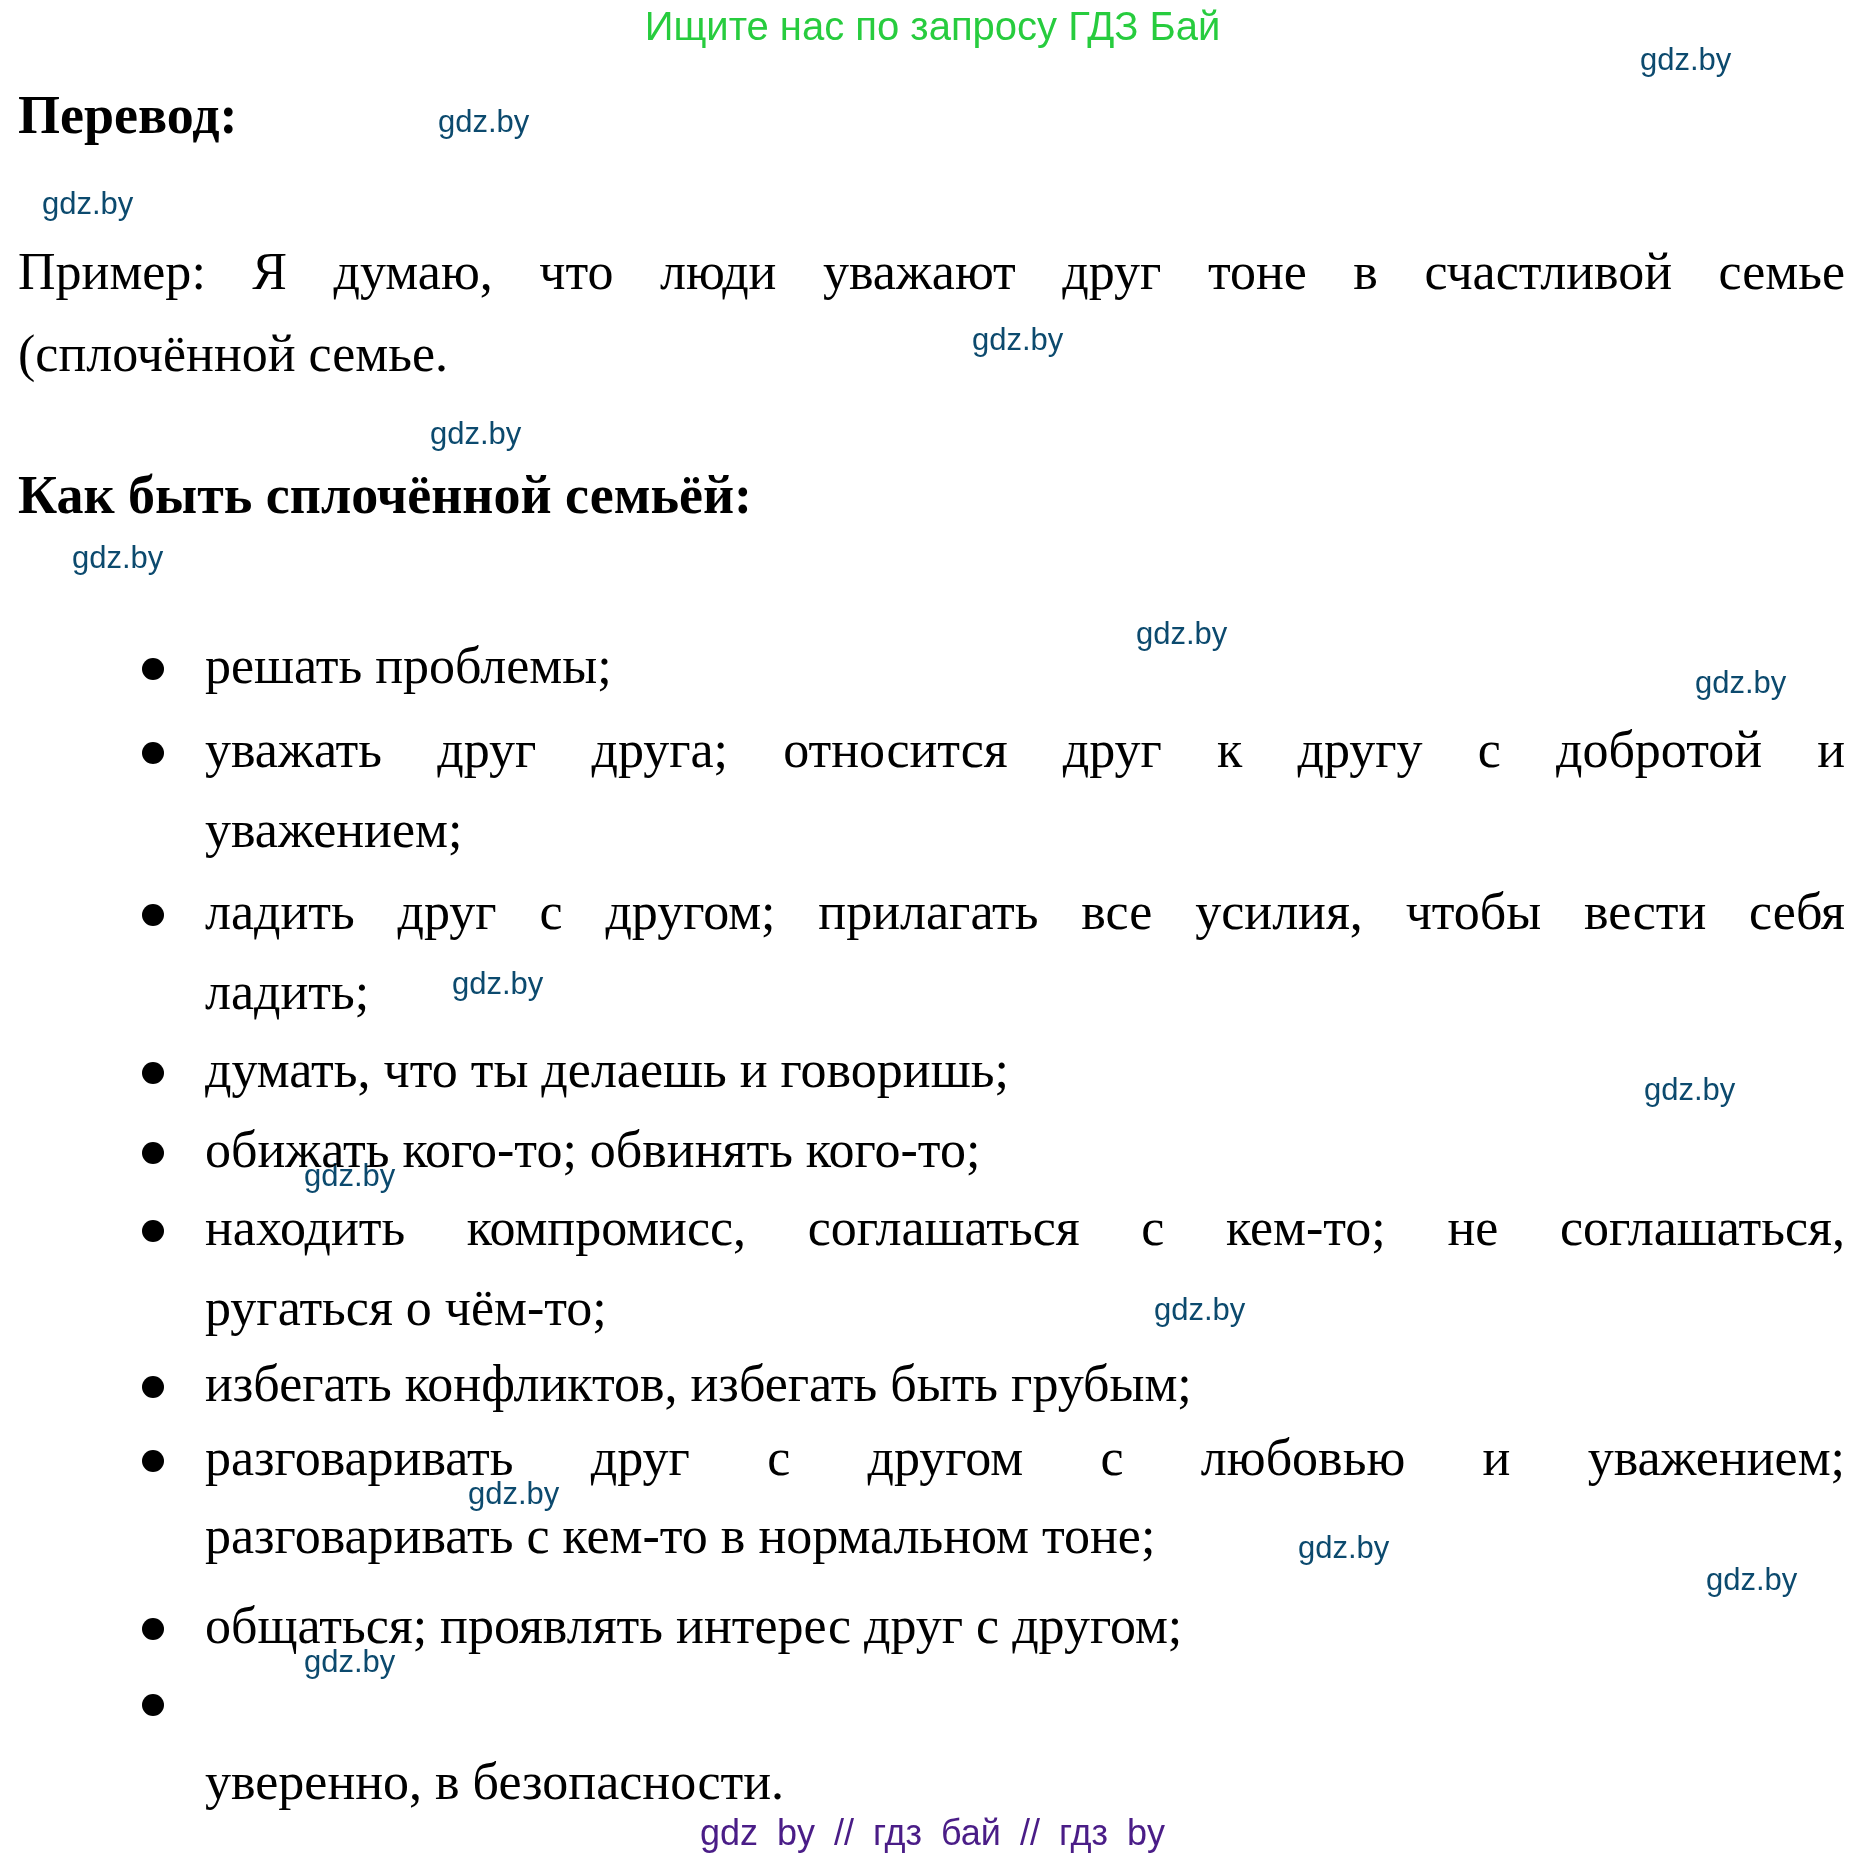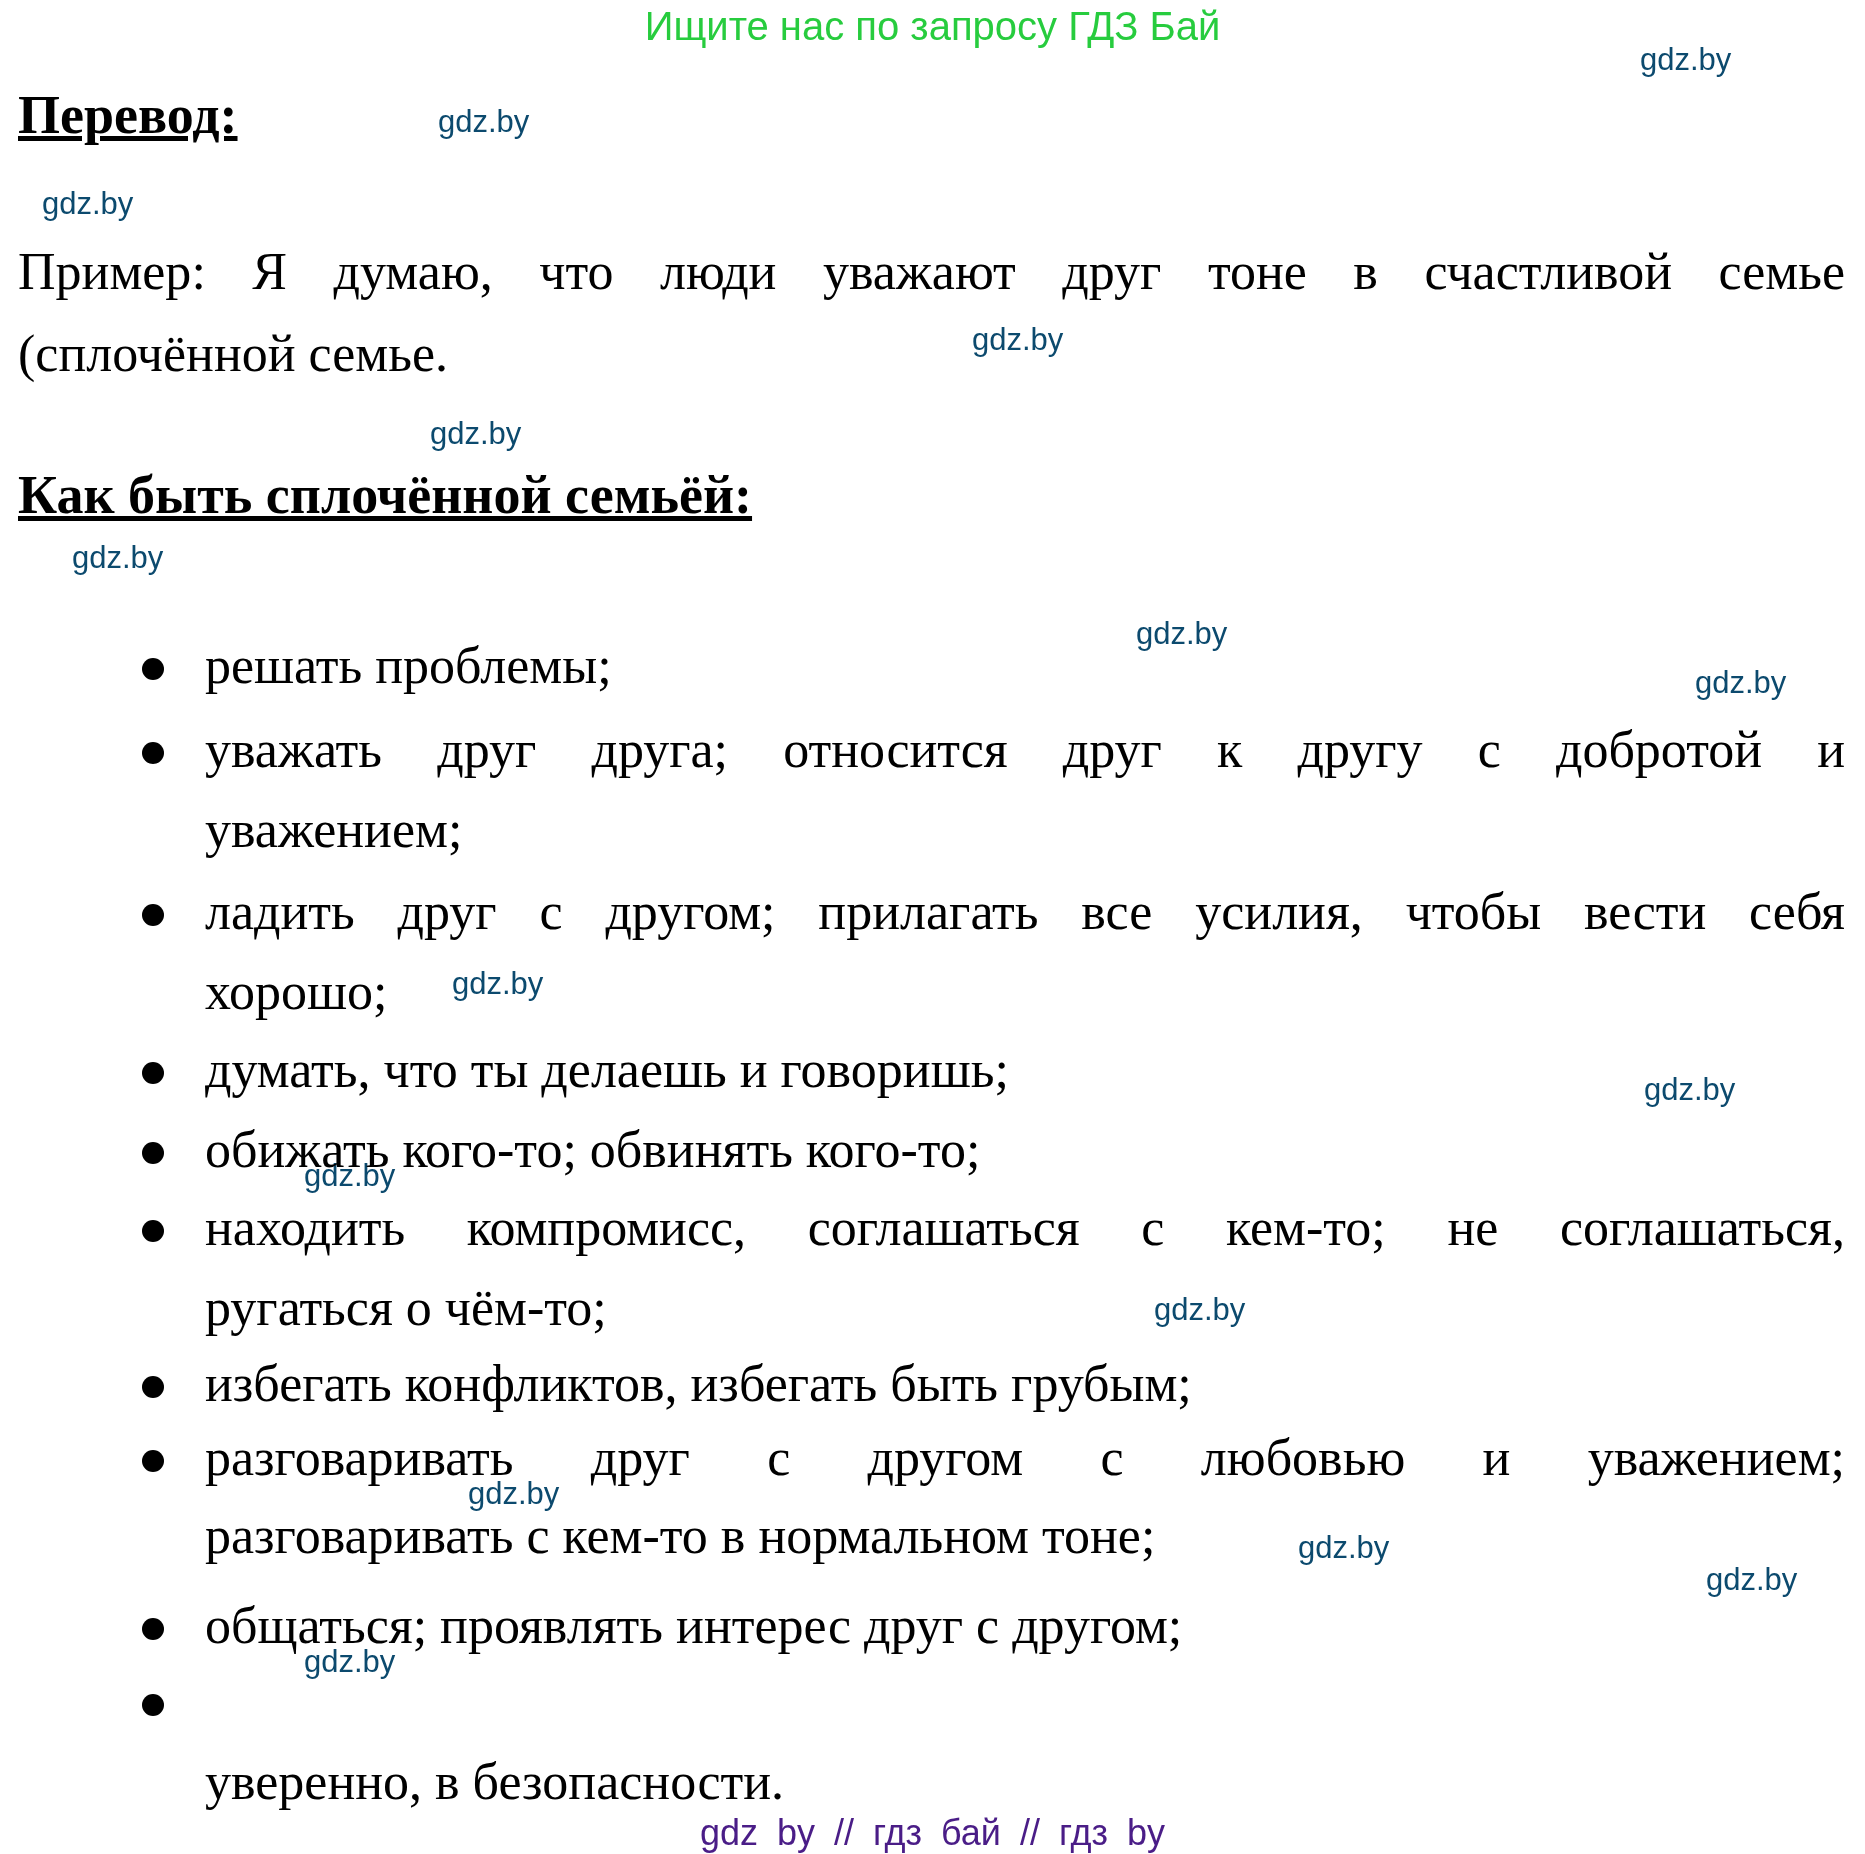--- a/index.html
+++ b/index.html
@@ -31,21 +31,20 @@
     position:absolute;
     font-family:"Liberation Serif", serif;
     font-size:52px;
     line-height:60px;
     color:#000000;
   }
   .heading{
     font-size:54px;
     line-height:62px;
     font-weight:bold;
-    text-decoration:underline;
   }
   .jl{
     text-align:justify;
     text-align-last:justify;
   }
   .para{ left:18px; width:1827px; }
   .btext{ left:205px; width:1640px; }
   .dot{
     position:absolute;
     left:142px;
@@ -97,21 +96,21 @@
 
   <span class="dot" style="top:658px"></span>
   <div class="line btext" style="top:636px">решать проблемы;</div>
 
   <span class="dot" style="top:742px"></span>
   <div class="line btext jl" style="top:720px">уважать друг друга; относится друг к другу с добротой и</div>
   <div class="line btext" style="top:800px">уважением;</div>
 
   <span class="dot" style="top:904px"></span>
   <div class="line btext jl" style="top:882px">ладить друг с другом; прилагать все усилия, чтобы вести себя</div>
-  <div class="line btext" style="top:962px">хорошо;</div>
+  <div class="line btext" style="top:962px">ладить;</div>
 
   <span class="dot" style="top:1062px"></span>
   <div class="line btext" style="top:1040px">думать, что ты делаешь и говоришь;</div>
 
   <span class="dot" style="top:1142px"></span>
   <div class="line btext" style="top:1120px">обижать кого-то; обвинять кого-то;</div>
 
   <span class="dot" style="top:1220px"></span>
   <div class="line btext jl" style="top:1198px">находить компромисс, соглашаться с кем-то; не соглашаться,</div>
   <div class="line btext" style="top:1278px">ругаться о чём-то;</div>

